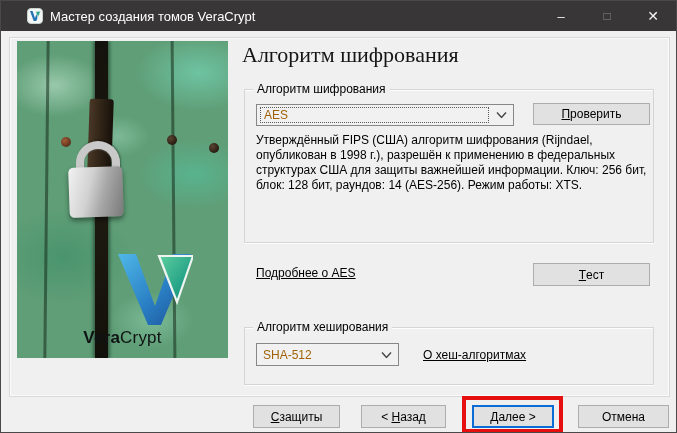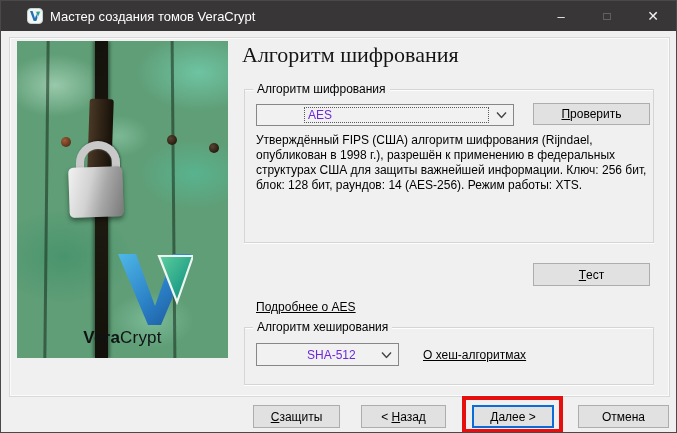--- a/index.html
+++ b/index.html
@@ -75,37 +75,37 @@
   .groupbox { position:absolute; border:1px solid #d5d5d5; box-shadow:0 1px 0 #fdfdfd, inset 0 1px 0 #fdfdfd; }
   .groupbox .gb-label { position:absolute; top:-8px; left:8px; background:#f0f0f0;
                         padding:0 4px; font-size:12px; color:#000; }
   .gb-enc  { left:243px; top:88px;  width:410px; height:154px; }
   .gb-hash { left:243px; top:326px; width:410px; height:58px; }
 
   .combo { position:absolute; background:#f1f1f1; border:1px solid #878787; }
   .combo-enc  { left:255px; top:103px; width:258px; height:22px; }
   .combo-hash { left:255px; top:342px; width:143px; height:23px; }
   .combo .val { position:absolute; left:3px; top:2px; bottom:2px; right:24px;
-                font-size:12px; color:#6d28d9; display:flex; align-items:center; padding-left:3px;margin-left:44px; }
+                font-size:12px; color:#a16207; display:flex; align-items:center; padding-left:3px; }
   .combo-enc .val { border:1px dotted #5a5a5a; }  
   .combo .arrow { position:absolute; right:6px; top:50%; transform:translateY(-50%); line-height:0; }
 
   .btn { position:absolute; background:#e1e1e1; border:1px solid #adadad;
          font-size:12px; color:#000; display:flex; align-items:center; justify-content:center;
          white-space:pre; }
   .btn span { white-space:pre; }
   .mn { text-decoration:underline; }
   .btn-check { left:532px; top:102px; width:117px; height:22px; }
   .btn-bench { left:532px; top:262px; width:117px; height:23px; }
 
   .desc { position:absolute; left:255px; top:132px; width:394px;
           font-size:12px; line-height:15px; color:#000; }
 
   .link { position:absolute; font-size:12px; color:#000; text-decoration:underline; cursor:pointer; }
-  .link-aes  { left:255px; top:265px;margin-top:34px; }
+  .link-aes  { left:255px; top:265px; }
   .link-hash { left:422px; top:347px; }
 
   
   .btn-help   { left:252px; top:404px; width:87px; height:23px; }
   .btn-back   { left:360px; top:404px; width:85px; height:23px; }
   .btn-next   { left:471px; top:404px; width:82px; height:23px; border:2px solid #0a6cd6; }
   .btn-cancel { left:577px; top:404px; width:91px; height:23px; }
 
   .red-annotation { position:absolute; left:461px; top:395px; width:101px; height:37px;
                     border:4px solid #e50f0f; pointer-events:none; z-index:5; }

